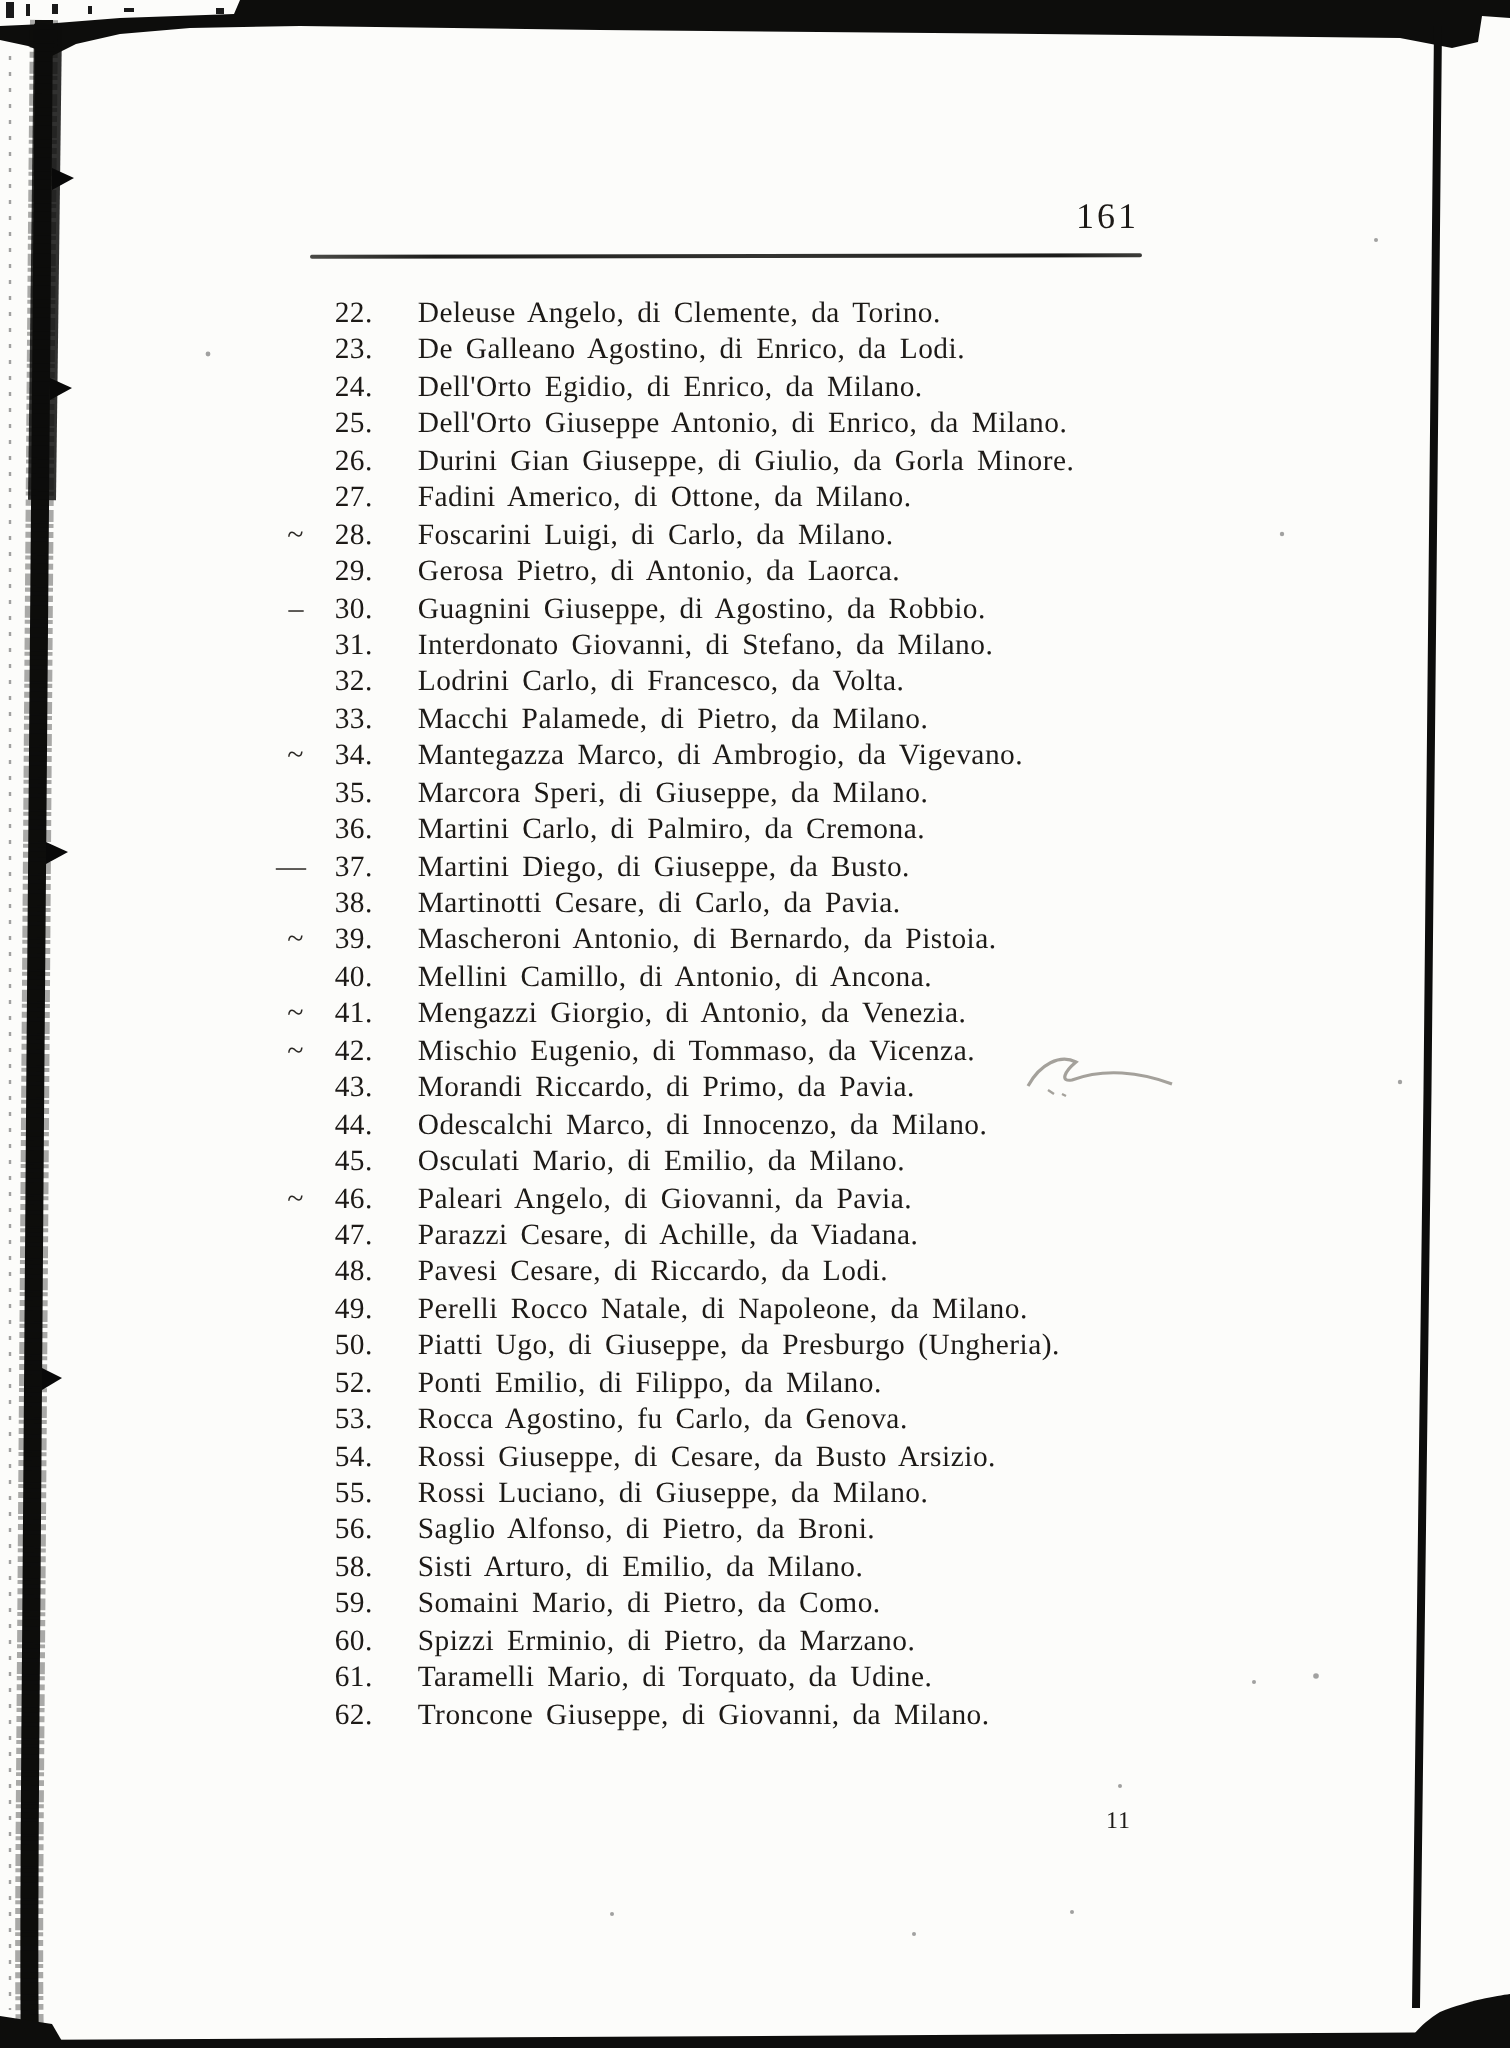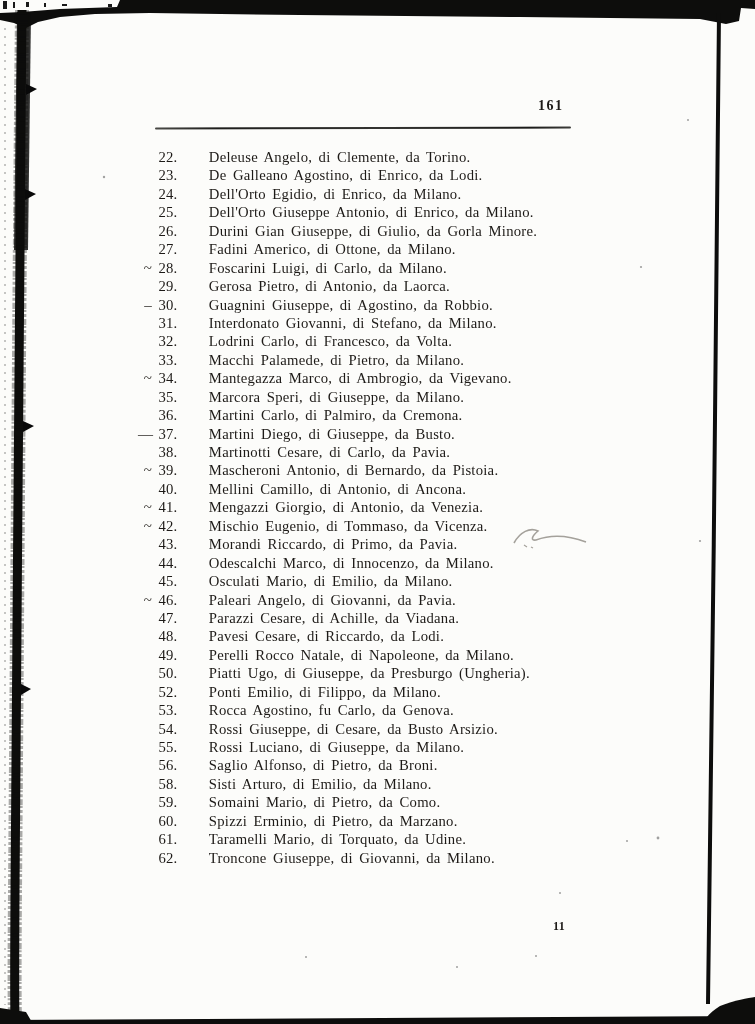--- a/index.html
+++ b/index.html
@@ -7,21 +7,21 @@
     position:relative;
     width:755px;height:1024px;
     background:var(--paper,#fcfcfa);
     overflow:hidden;
     font-family:"Liberation Serif","DejaVu Serif",serif;
     color:var(--ink,#1d1a17);
   }
   .artifacts{position:absolute;inset:0;pointer-events:none;}
   .page-number{
     position:absolute;left:538px;top:98px;
-    font-size:14px;font-weight:bold;letter-spacing:1.5px;
+    font-size:18px;font-weight:normal;letter-spacing:1.5px;
   }
   .header-rule{
     position:absolute;left:155px;top:127px;width:416px;height:2px;
     background:linear-gradient(90deg,#4a4a46,#1d1d1b 15%,#343431 55%,#1b1b19 90%,#3c3c39);
     transform:rotate(-0.12deg);border-radius:1px;
   }
   .entries{
     position:absolute;left:0;top:148px;width:720px;
     margin:0;padding:0;list-style:none;
   }
@@ -30,26 +30,26 @@
     padding-left:138px;
     font-size:14.7px;
     letter-spacing:.25px;word-spacing:2.5px;
     white-space:nowrap;
   }
   .tick{
     display:inline-block;width:14px;text-align:right;
     font-size:15px;color:#2a2723;vertical-align:top;
   }
   .num{
-    display:inline-block;width:28px;
+    display:inline-block;width:28px;text-align:right;
   }
   .txt{margin-left:16px;}
   .signature-mark{
     position:absolute;left:553px;top:903px;
-    font-size:12px;font-weight:bold;letter-spacing:.5px;margin-top:16px;
+    font-size:12px;font-weight:normal;letter-spacing:.5px;
   }
 </style>
 </head>
 <body>
 
 <div class="page">
 
   <svg class="artifacts" width="755" height="1024" viewBox="0 0 755 1024" xmlns="http://www.w3.org/2000/svg">
 
     <path d="M0,0 H755 V9 L741,8 L739,21 L726,24 L700,19 L520,17 L300,15 L150,13 L95,14 L60,17 L38,22 L26,28 L14,23 L0,20 Z" fill="var(--scan_edge)"></path>

